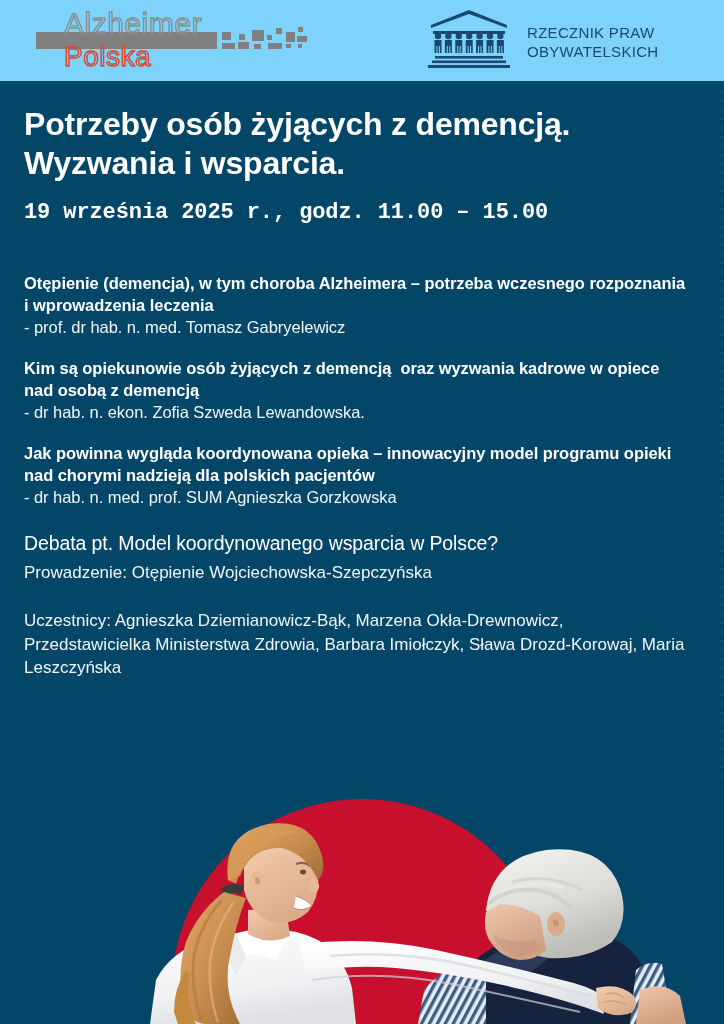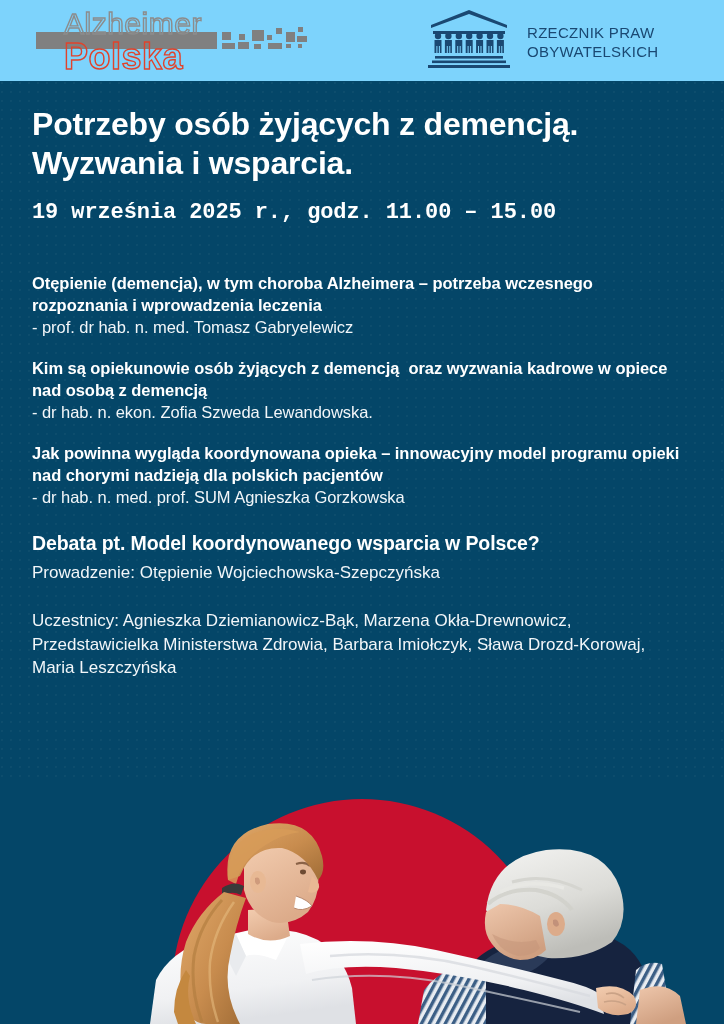--- a/index.html
+++ b/index.html
@@ -45,22 +45,22 @@
     letter-spacing: 0.5px;
     line-height: 32px;
     color: transparent;
     -webkit-text-stroke: 1.4px #8c8c8c;
     text-shadow: none;
     white-space: nowrap;
   }
   .ap-polska {
     position: absolute;
     left: 28px; top: 33px;
-    font-size: 36px;
-    font-weight: 700;
+    font-size: 28px;
+    font-weight: 400;
     letter-spacing: 0.5px;
     line-height: 32px;
     color: transparent;
     -webkit-text-stroke: 1.4px #e0432c;
     white-space: nowrap;
   }
   .ap-bar {
     position: absolute;
     left: 0px; top: 24px;
     width: 168px; height: 17px;
@@ -111,21 +111,21 @@
     left: 0; top: 0; right: 0; bottom: 0;
     background-image:
       radial-gradient(circle at 2px 2px, rgba(255,255,255,0.035) 0.7px, transparent 1px);
     background-size: 9px 9px;
     pointer-events: none;
   }
 
   .content {
     position: relative;
     z-index: 3;
-    padding: 24px 32px 0 32px;
+    padding: 24px 32px 0 24px;
   }
 
   
   .title {
     font-size: 32px;
     font-weight: bold;
     line-height: 39px;
     color: #ffffff;
     letter-spacing: -0.2px;
   }
@@ -162,21 +162,21 @@
     color: #f2f6f9;
     letter-spacing: -0.05px;
   }
 
   
   .debate {
     margin-top: 22px;
   }
   .debate-title {
     font-size: 19.5px;
-    font-weight: bold;
+    font-weight: normal;
     line-height: 26px;
     color: #ffffff;
     letter-spacing: -0.1px;
   }
   .debate-host {
     margin-top: 5px;
     font-size: 17px;
     font-weight: 400;
     line-height: 23px;
     color: #f2f6f9;

